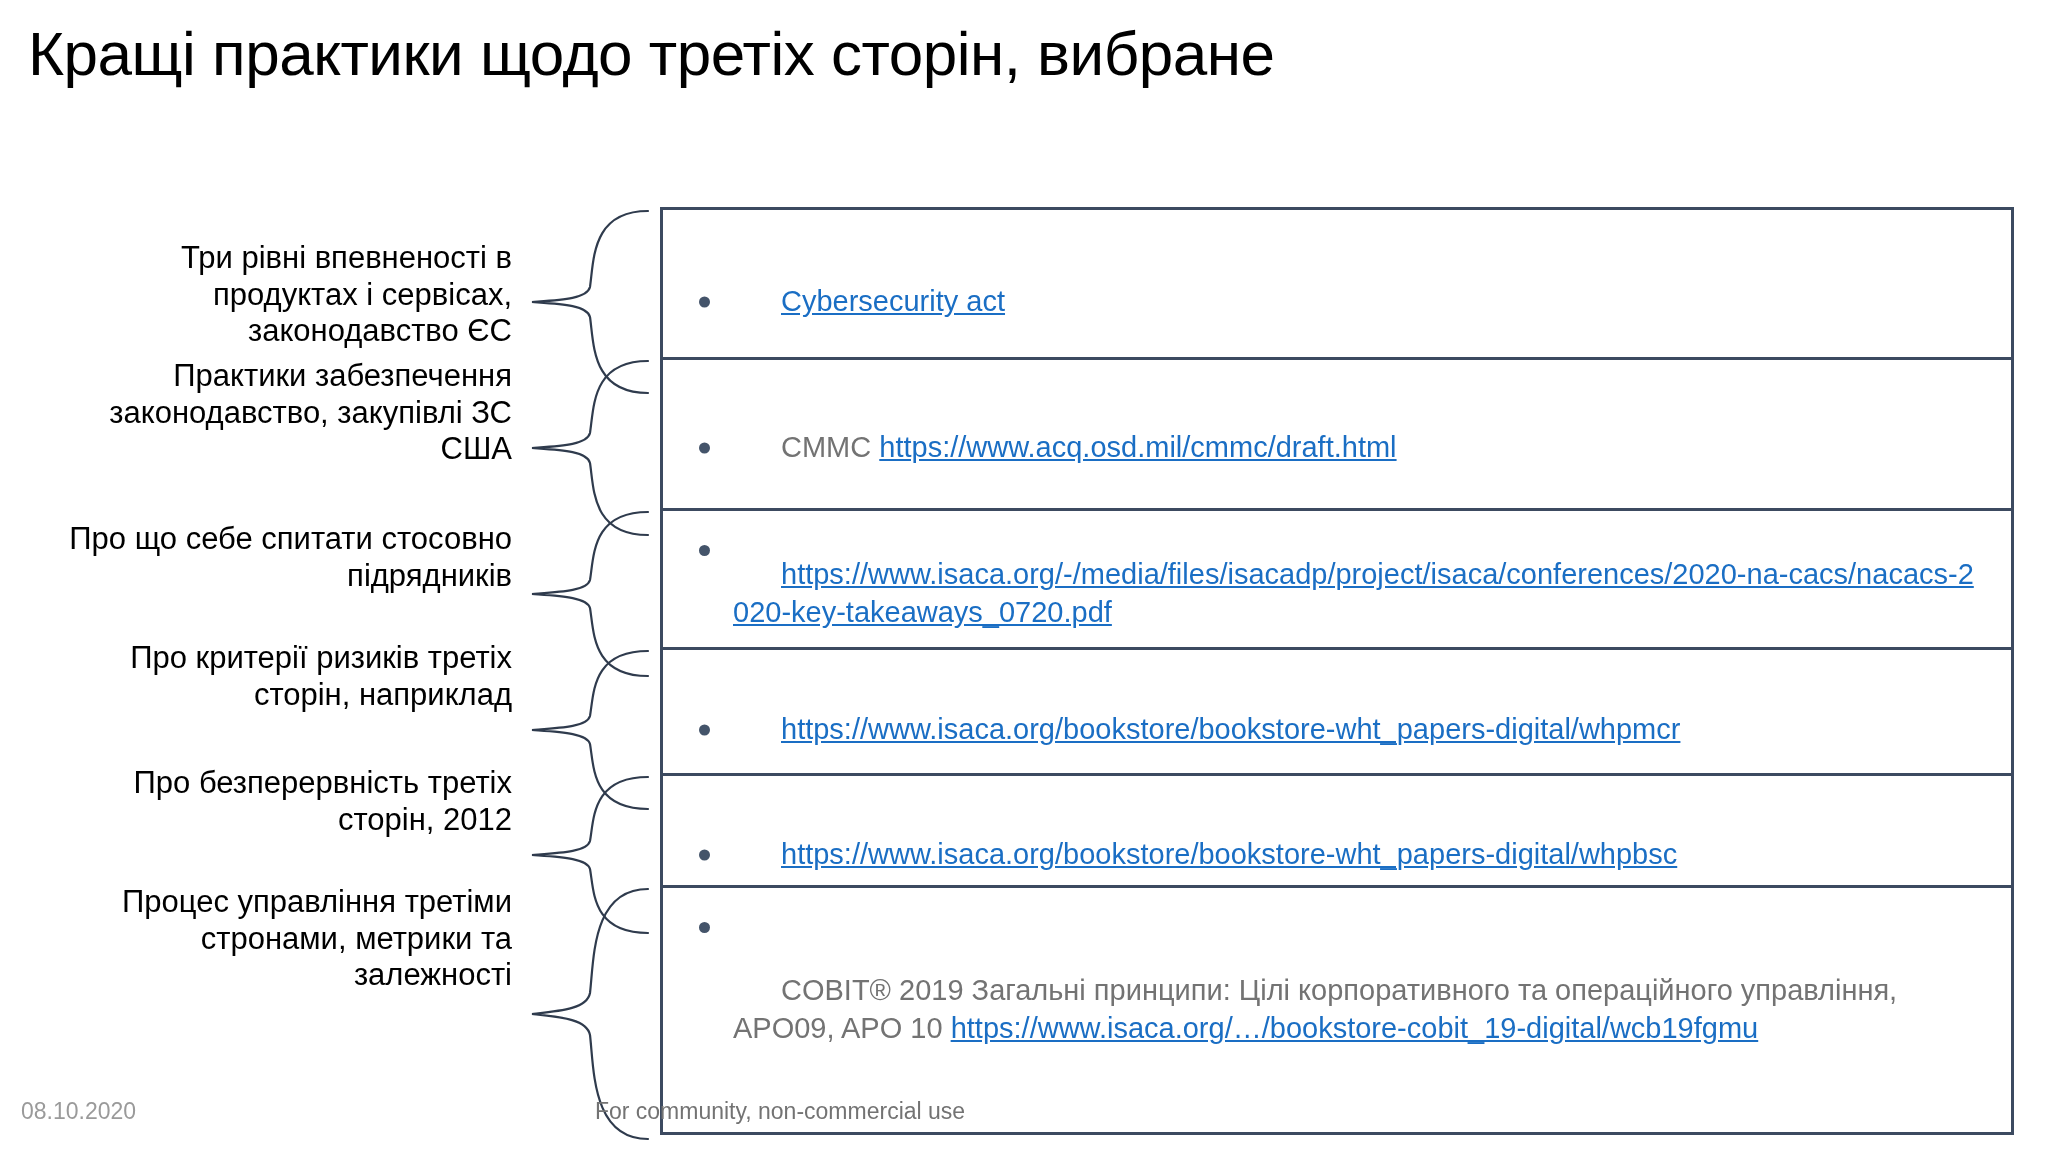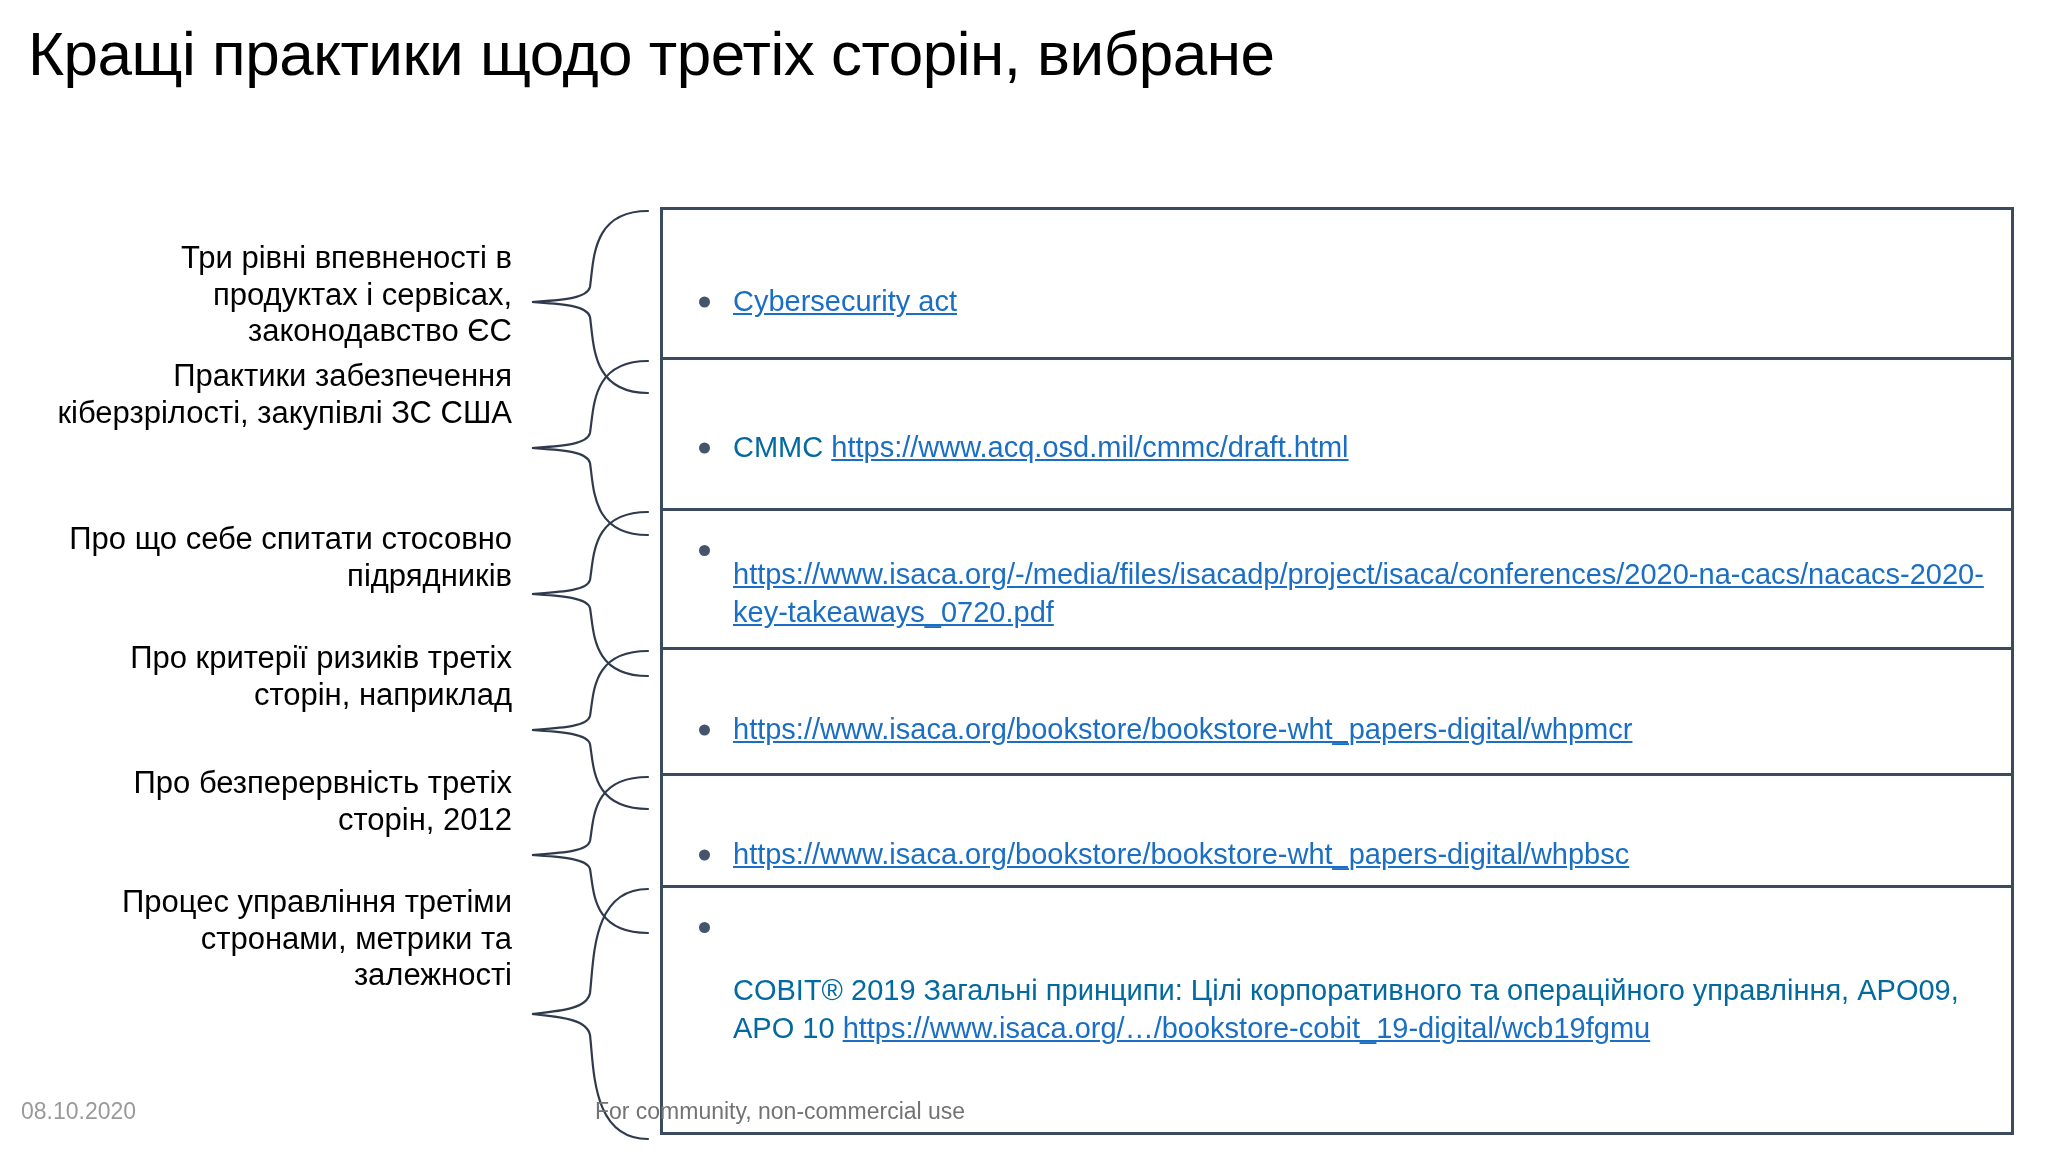--- a/index.html
+++ b/index.html
@@ -101,22 +101,23 @@
     color: #44546a;
     word-break: break-all;
   }
   .lnk {
     color: #1a6ec4;
     text-decoration: underline;
     word-break: break-all;
     cursor: pointer;
   }
   .plain {
-    color: #0369a1;
+    color: #737373;
     word-break: normal;
+    margin-left: 48px;
   }
 
   
   .footer-date {
     position: absolute;
     left: 21px;
     top: 1098px;
     font-size: 23px;
     color: #9a9a9a;
   }
@@ -148,21 +149,21 @@
       <div class="box-inner">
         <span class="bullet-dot"></span>
         <div class="box-text">
           <span class="plain"></span><span class="lnk">Cybersecurity act</span>
         </div>
       </div>
     </div>
   </div>
 
   <div class="row" style="top:146px;height:95px;">
-    <div class="caption" style="top:-43px;">Практики забезпечення кіберзрілості, закупівлі ЗС США</div>
+    <div class="caption" style="top:-43px;">Практики забезпечення законодавство, закупівлі ЗС США</div>
     <div class="brace" style="top:-44px;height:182px;">
       <svg viewBox="0 0 120 182" preserveAspectRatio="none" fill="none" stroke="#2f3b4d" stroke-width="2.2" stroke-linecap="round">
         <path d="M118 4 C 62 4, 64 50, 60 76 C 57 88, 30 89, 2 91 C 30 93, 57 94, 60 106 C 64 132, 62 178, 118 178"></path>
       </svg>
     </div>
     <div class="box" style="top:-44px;height:182px;">
       <div class="box-inner">
         <span class="bullet-dot"></span>
         <div class="box-text">
           <span class="plain">CMMC </span><span class="lnk">https://www.acq.osd.mil/cmmc/draft.html</span>

